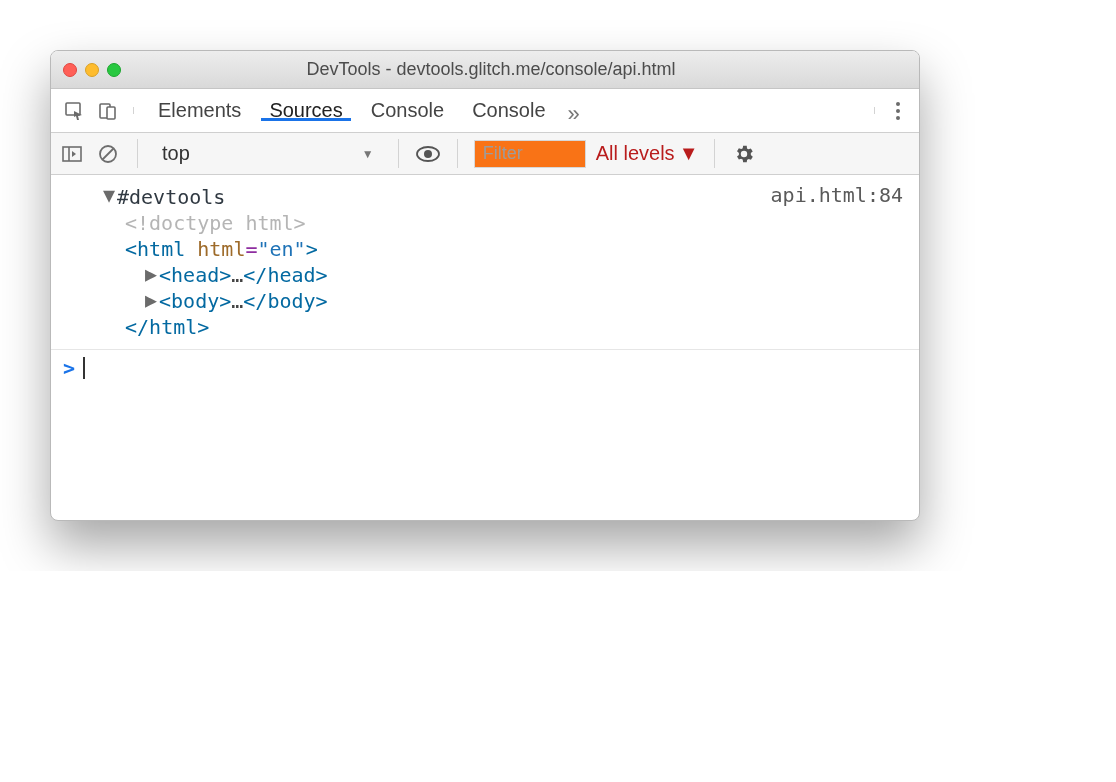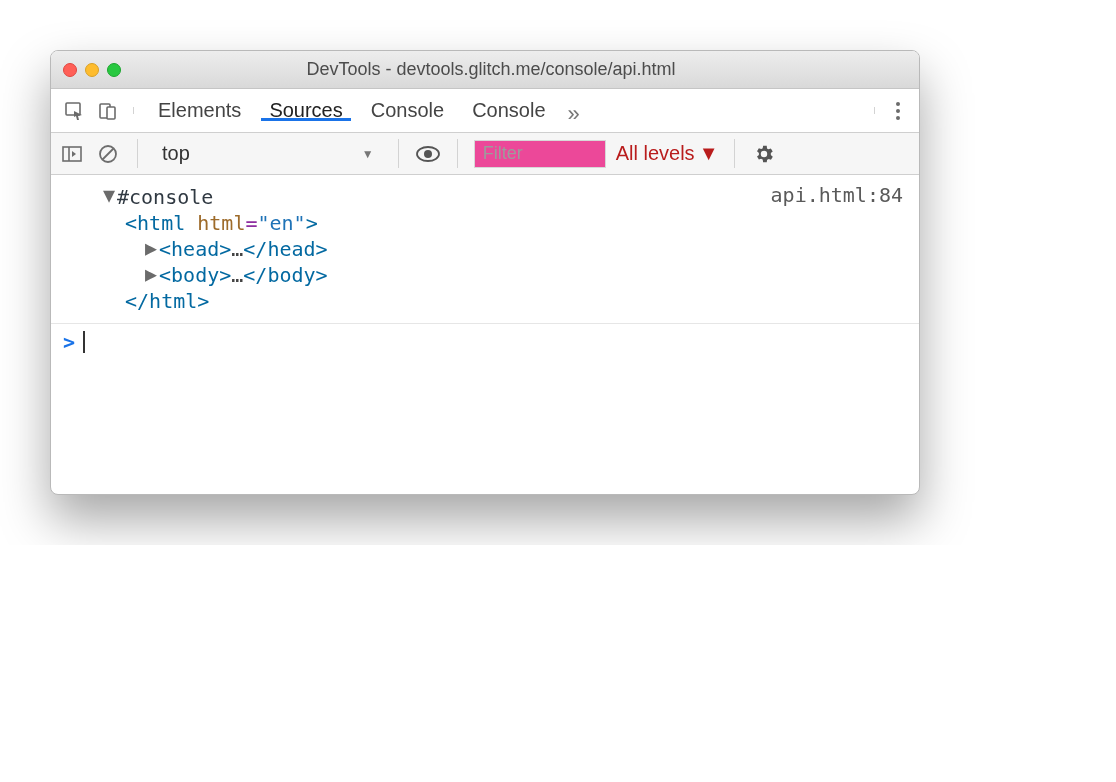--- a/index.html
+++ b/index.html
@@ -69,23 +69,23 @@
     background:#f6f6f6;
   }
   .subbar .icon-btn { width:26px; height:26px; display:flex;align-items:center;justify-content:center;color:#6e6e6e;}
   .context-select{
     display:flex;align-items:center;gap:6px;
     padding:4px 8px;
     color:#333;font-size:20px;
   }
   .context-select .dd { color:#777;font-size:12px;}
   .filter-input{
-    border:1px solid #d7d7d7; height:28px; width:132px;
+    border:1px solid #d7d7d7; height:28px; width:112px;
     padding:0 8px; font-size:18px; color:#333;
-    background:#ec4899;
+    background:#f97316;
   }
   .filter-input::placeholder{color:#9c9c9c;}
   .level-select{display:flex;align-items:center;gap:4px;font-size:20px;color:#b91c1c;}
   .gear{color:#555;}
   .console-area{
     font-family: ui-monospace, "SF Mono", Menlo, Consolas, monospace;
     font-size:20px;
     color:#333;
   }
   .log-row{
@@ -199,21 +199,22 @@
     <div class="icon-btn gear">
       <svg width="22" height="22" viewBox="0 0 24 24" fill="#555">
         <path d="M19.4 13a7.5 7.5 0 0 0 .1-1 7.5 7.5 0 0 0-.1-1l2.1-1.6-2-3.5-2.5 1a7.5 7.5 0 0 0-1.7-1L15 3h-4l-.4 2.6a7.5 7.5 0 0 0-1.7 1l-2.5-1-2 3.5L6.5 11a7.5 7.5 0 0 0-.1 1 7.5 7.5 0 0 0 .1 1l-2.1 1.6 2 3.5 2.5-1a7.5 7.5 0 0 0 1.7 1L11 21h4l.4-2.6a7.5 7.5 0 0 0 1.7-1l2.5 1 2-3.5Zm-7.4 2.5A3.5 3.5 0 1 1 15.5 12 3.5 3.5 0 0 1 12 15.5Z"></path>
       </svg>
     </div>
   </div>
 
   <div class="console-area">
     <div class="log-row">
       <div class="tree">
-        <div class="node-line"><span class="tri open">▼</span><span class="doc-label">#console</span></div>
+        <div class="node-line"><span class="tri open">▼</span><span class="doc-label">#devtools</span></div>
+        <div class="node-line indent1 doctype">&lt;!doctype html&gt;</div>
         <div class="node-line indent1"><span class="tag">&lt;<span>html</span></span> <span class="attr">html</span><span class="eq">=</span><span class="val">"en"</span><span class="tag">&gt;</span></div>
         <div class="node-line indent2"><span class="tri closed">▶</span><span class="tag">&lt;<span>head</span>&gt;</span><span class="ellipsis">…</span><span class="tag">&lt;/<span>head</span>&gt;</span></div>
         <div class="node-line indent2"><span class="tri closed">▶</span><span class="tag">&lt;<span>body</span>&gt;</span><span class="ellipsis">…</span><span class="tag">&lt;/<span>body</span>&gt;</span></div>
         <div class="node-line indent1"><span class="tag">&lt;/<span>html</span>&gt;</span></div>
       </div>
       <a class="src-link">api.html:84</a>
     </div>
     <div class="row-sep"></div>
     <div class="prompt-row">
       <span class="prompt-arrow">&gt;</span>

